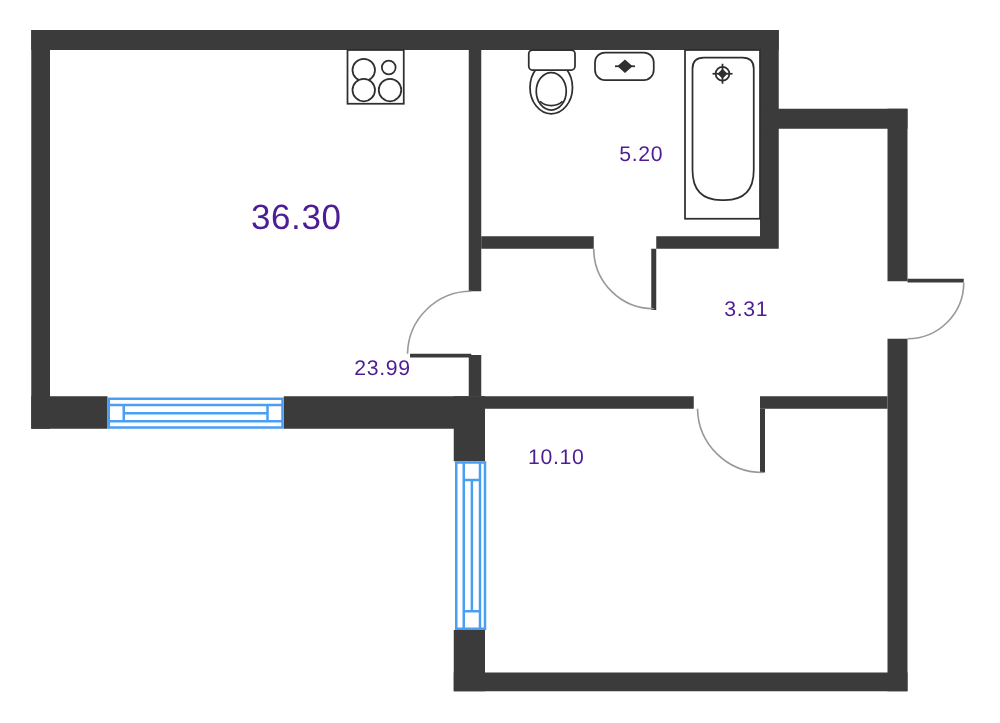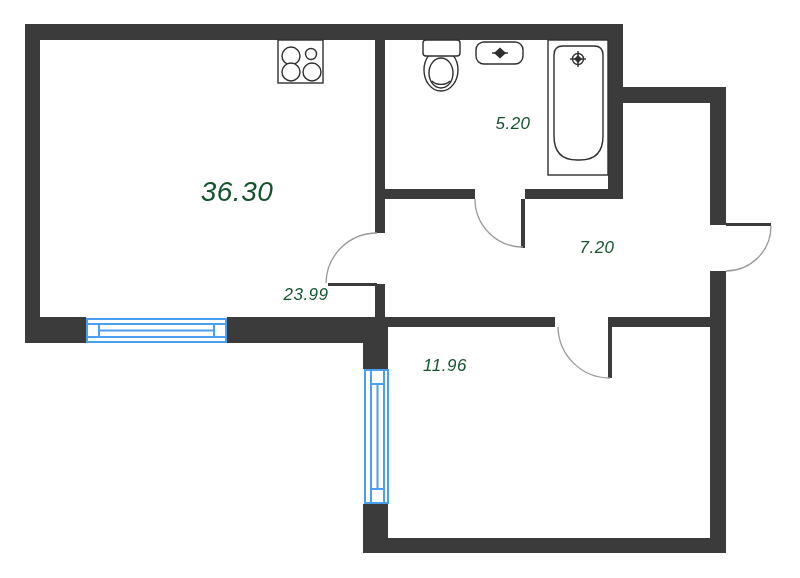--- a/index.html
+++ b/index.html
@@ -3,21 +3,21 @@
 <meta charset="utf-8">
 <style>
   html,body{margin:0;padding:0;background:#ffffff;}
   .plan{
     position:relative;width:800px;height:578px;background:#ffffff;
     font-family:"Liberation Sans",sans-serif;overflow:hidden;
   }
   .plan svg{position:absolute;left:0;top:0;}
   .room-label{
     position:absolute;transform:translate(-50%,-50%);
-    font-style:italic;color:#14532d;white-space:nowrap;letter-spacing:0.5px;
+    color:#4c1d95;white-space:nowrap;letter-spacing:0.5px;
   }
   .room-label.total{font-size:28px;}
   .room-label.small{font-size:17px;}
 </style>
 </head>
 <body>
 
 <div class="plan">
 
   <svg width="800" height="578" viewBox="0 0 800 578">
@@ -97,19 +97,19 @@
     <g fill="#ffffff" stroke="#2f2f2f" stroke-width="1.4">
       <rect x="548" y="40" width="60" height="135"></rect>
       <path d="M 563 46 H 594 Q 603 46 603 55 V 136 Q 603 160 580 160 H 577 Q 554 160 554 136 V 55 Q 554 46 563 46 Z" fill="none"></path>
       <circle cx="578" cy="59" r="5.5" fill="none"></circle>
       <line x1="578" y1="51" x2="578" y2="67"></line>
       <line x1="570" y1="59" x2="586" y2="59"></line>
       <path d="M 575 59 L 578 56 L 581 59 L 578 62 Z" fill="#2f2f2f"></path>
     </g>
   </svg>
 
-  <span class="room-label total" style="left:237px;top:192px">36.30</span>
+  <span class="room-label total" style="left:237px;top:174px">36.30</span>
   <span class="room-label small" style="left:306px;top:295px">23.99</span>
   <span class="room-label small" style="left:513px;top:124px">5.20</span>
-  <span class="room-label small" style="left:597px;top:248px">7.20</span>
-  <span class="room-label small" style="left:445px;top:366px">11.96</span>
+  <span class="room-label small" style="left:597px;top:248px">3.31</span>
+  <span class="room-label small" style="left:445px;top:366px">10.10</span>
 
 </div>
 
 </body></html>

